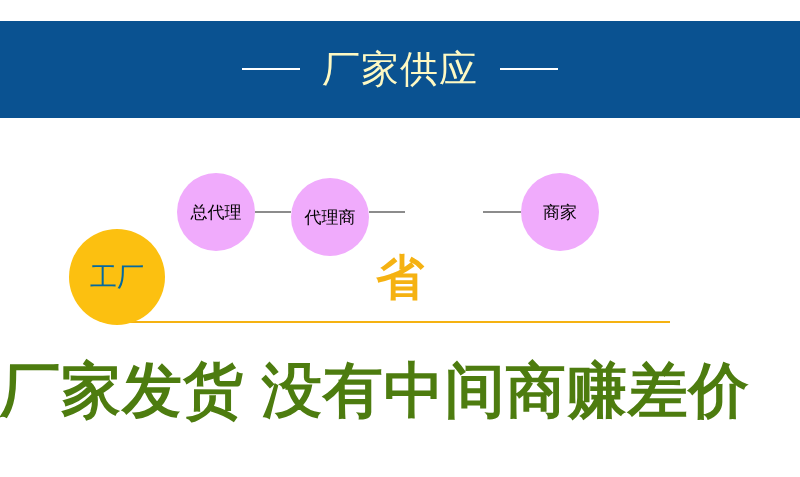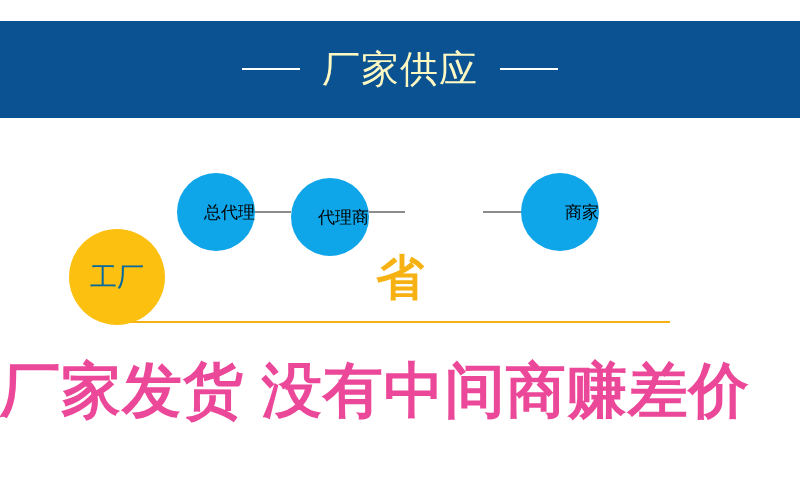--- a/index.html
+++ b/index.html
@@ -71,28 +71,27 @@
   .node {
     position: absolute;
     border-radius: 50%;
     display: flex;
     align-items: center;
     justify-content: center;
     box-sizing: border-box;
     text-align: center;
   }
   .node-mid {
-    background: #0ea5e9;
+    background: #f0abfc;
     width: 78px;
     height: 78px;
     color: #000000;
     font-size: 17px;
     line-height: 1;
     letter-spacing: 0px;
-    justify-content: flex-end;
   }
   .node-end {
     background: #fcc010;
     width: 96px;
     height: 96px;
     color: #0369a1;
     font-size: 27px;
     line-height: 1;
     font-weight: 400;
     text-align: center;
@@ -110,21 +109,21 @@
     text-align: center;
   }
 
   
   .headline {
     position: absolute;
     left: 0;
     top: 358px;
     width: 706px;
     text-align: center;
-    color: #ec4899;
+    color: #4d7c0f;
     font-size: 60px;
     font-weight: 700;
     line-height: 1.1;
     letter-spacing: 1px;
     white-space: nowrap;
   }
 </style>
 </head>
 <body>
 

